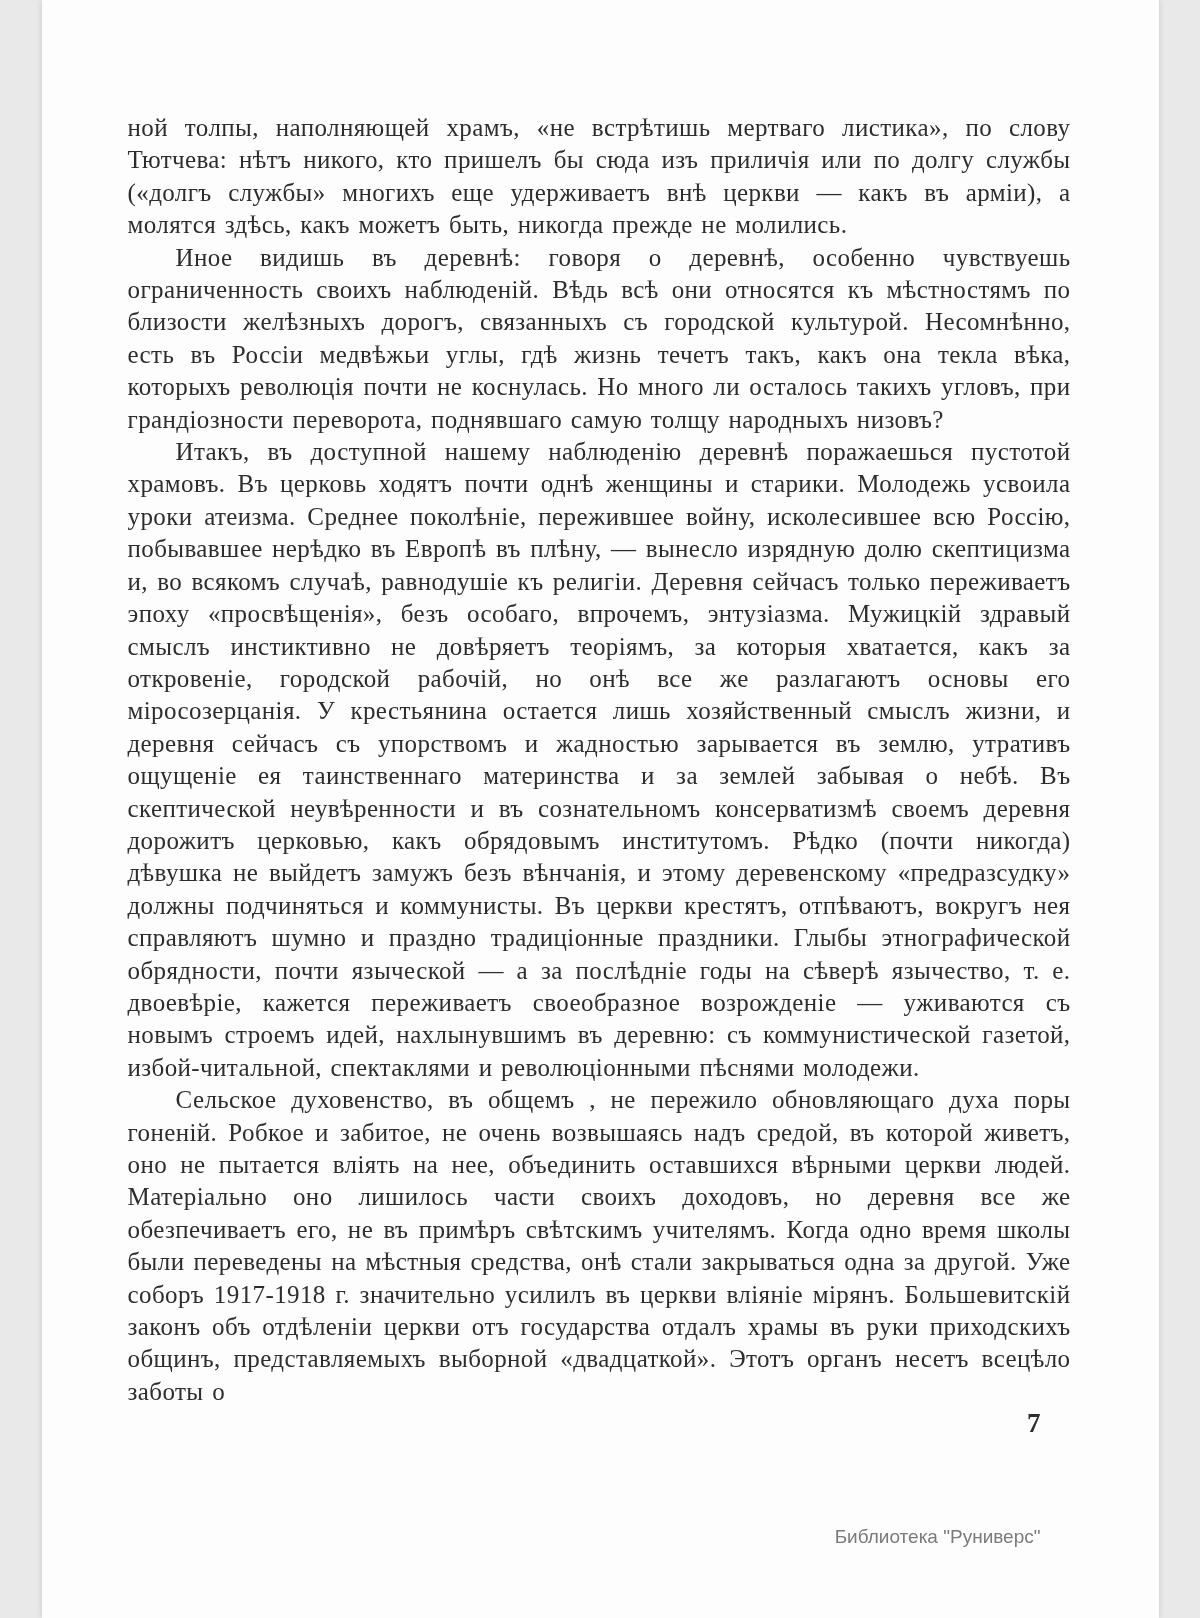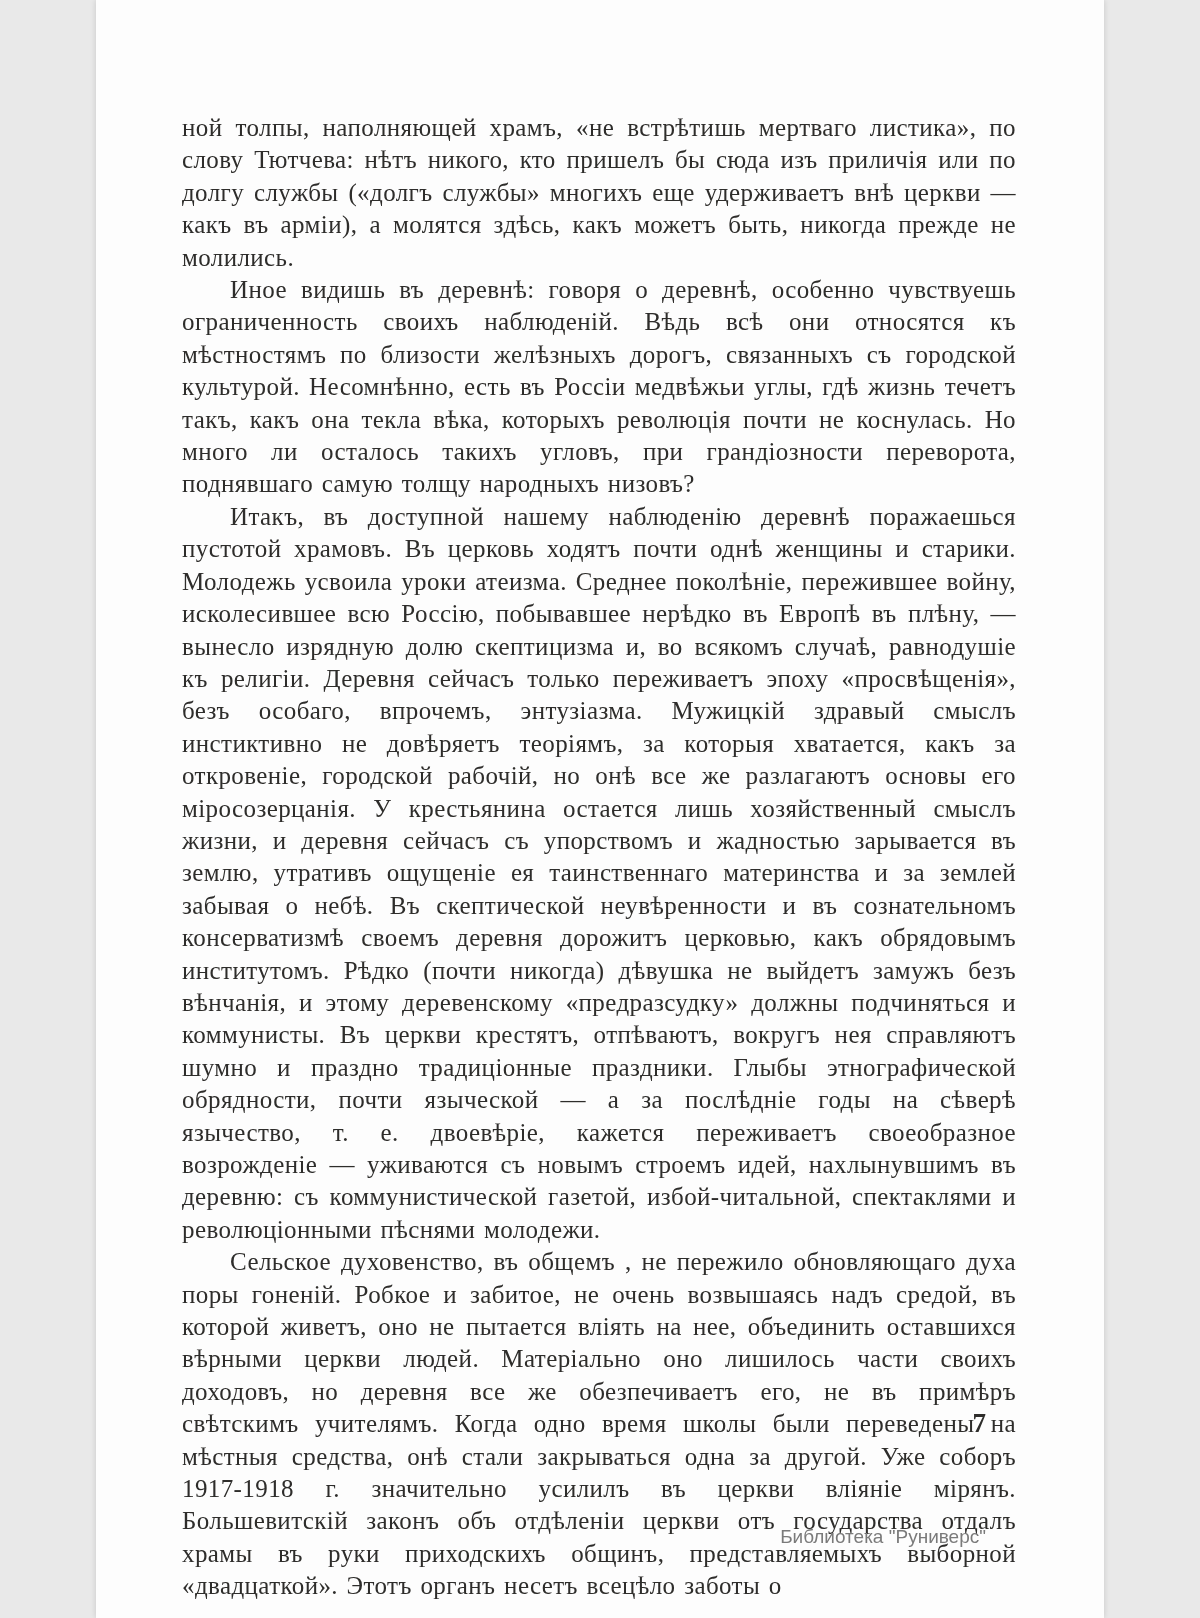--- a/index.html
+++ b/index.html
@@ -3,21 +3,21 @@
 <meta charset="utf-8">
 <style>
   html, body {
     margin: 0;
     padding: 0;
     background: #e9e9e9;
     font-family: "Liberation Serif", serif;
   }
   .page {
     position: relative;
-    width: 1008px;
+    width: 1117px;
     height: 1618px;
     margin: 0 auto;
     background: #fdfdfd;
     overflow: hidden;
     box-shadow: 0 0 6px rgba(0,0,0,0.15);
   }
   .text-block {
     position: absolute;
     left: 86px;
     right: 88px;

